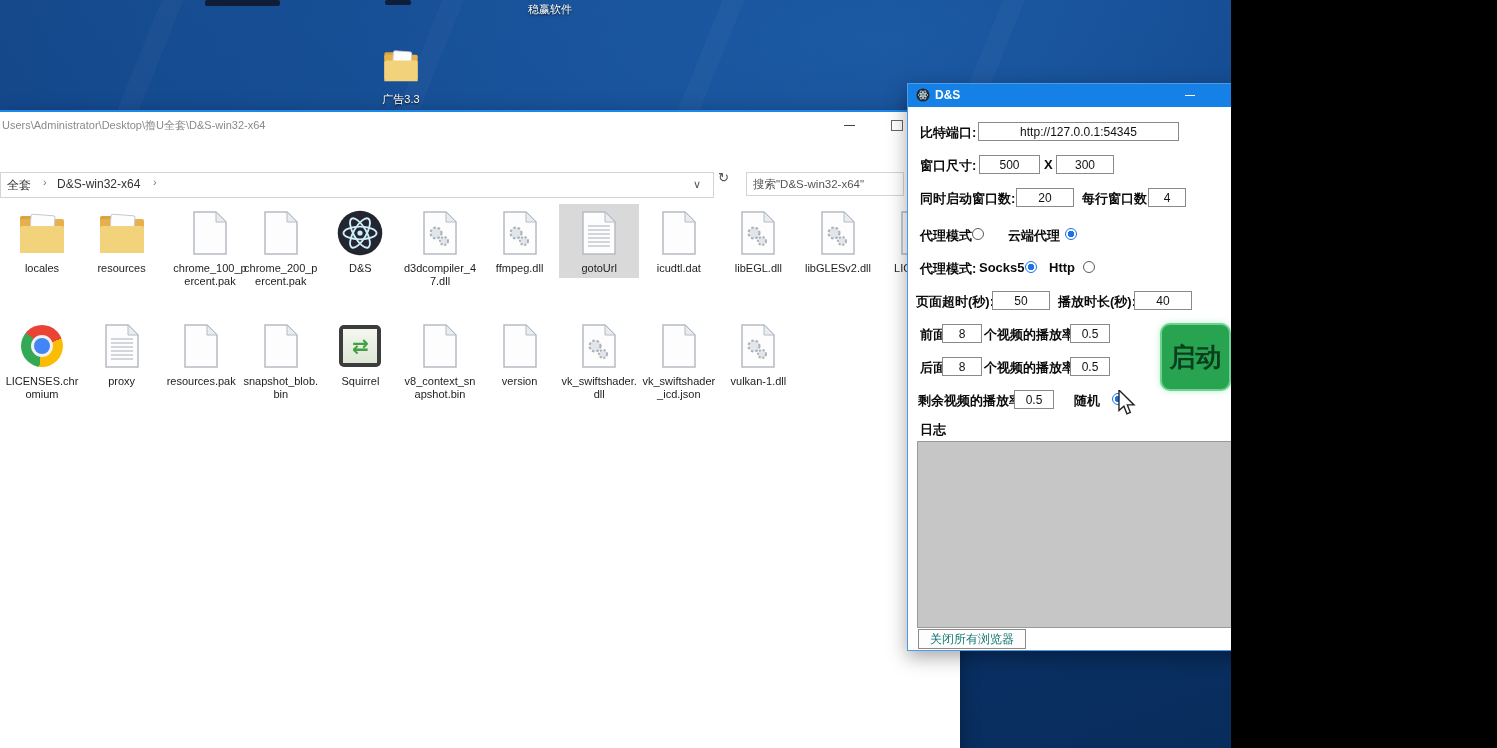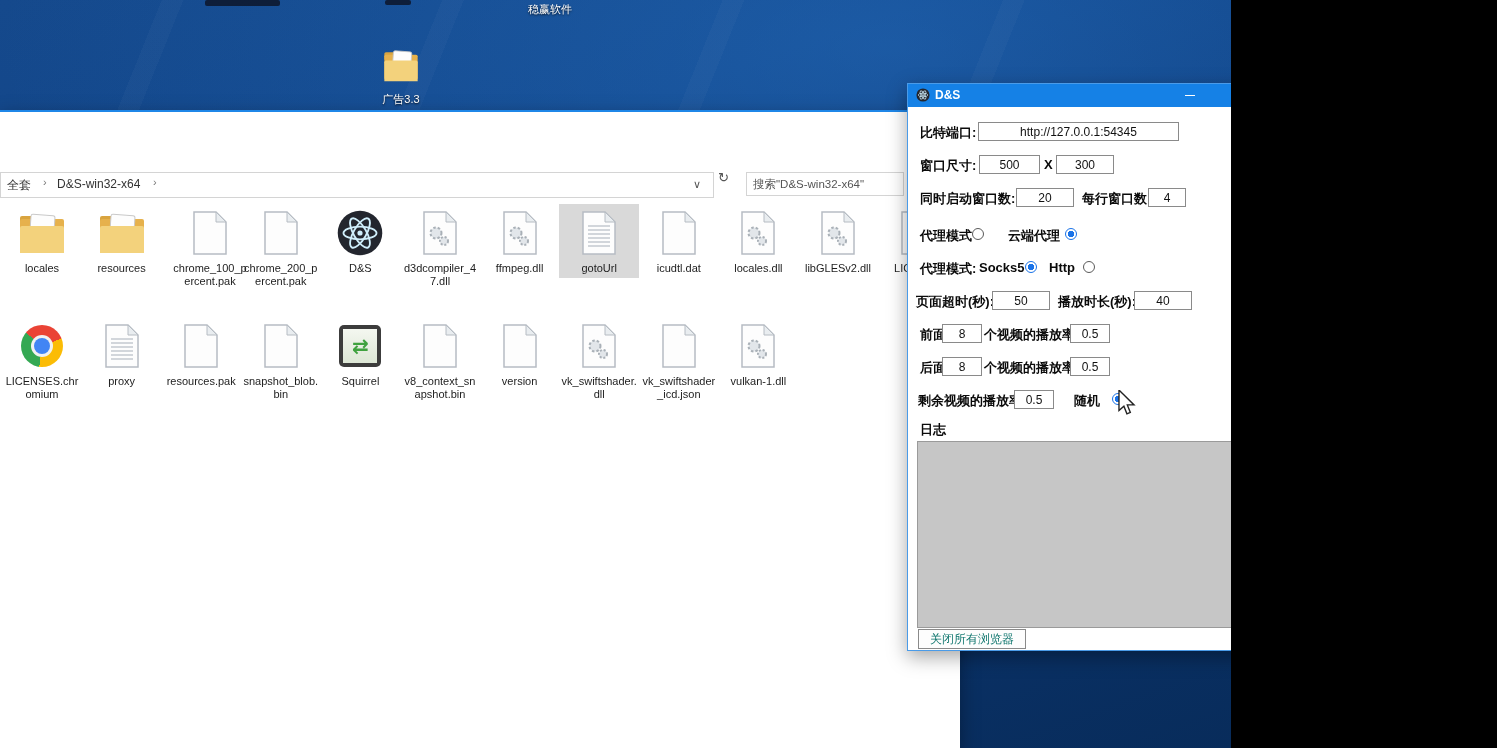--- a/index.html
+++ b/index.html
@@ -130,20 +130,29 @@
         <line x1="6" y1="23" x2="28" y2="23"></line>
           <line x1="6" y1="27" x2="28" y2="27"></line>
         <line x1="6" y1="31" x2="28" y2="31"></line>
           <line x1="6" y1="35" x2="28" y2="35"></line>
       </g>
     </svg>
   </div>
   <div class="blob" style="left:1294px;top:87px;width:50px;height:8px;"></div>
 
   <div class="win" id="explorer">
+    <div id="exp-title">
+      <div class="path">Users\Administrator\Desktop\撸U全套\D&amp;S-win32-x64</div>
+      <div class="winbtn" style="left:832px;">
+          <div class="minline"></div>
+        </div>
+      <div class="winbtn" style="left:880px;">
+          <div class="maxbox"></div>
+        </div>
+    </div>
     <div id="exp-addr">
       <div class="addrbox">
         <div class="crumb" style="left:6px;">全套</div>
         <div class="crumb-sep" style="left:42px;">›</div>
         <div class="crumb" style="left:56px;">D&amp;S-win32-x64</div>
         <div class="crumb-sep" style="left:152px;">›</div>
         <div class="addr-glyph" style="left:692px;top:5px;font-size:11px;">∨</div>
       </div>
       <div class="addr-glyph" style="left:718px;">↻</div>
       <input class="searchbox" value="搜索&quot;D&amp;S-win32-x64&quot;" style="">
@@ -254,21 +263,21 @@
           </div>
           <div class="fcell" style="left: 718.4px; top: 2px;">
             <div class="fic">
               <svg width="34" height="44" viewBox="0 0 34 44">
                 <path d="M1 1 h22 l10 10 v32 h-32 z" fill="#fdfdfd" stroke="#b6bcc3" stroke-width="1.5"></path>
                 <path d="M23 1 l10 10 h-10 z" fill="#e9edf0" stroke="#b6bcc3"></path>
                 <circle cx="13" cy="22" r="5.5" fill="#e2e6ea" stroke="#a9b0b7" stroke-width="2" stroke-dasharray="2.5 2"></circle>
                 <circle cx="21" cy="30" r="4" fill="#e2e6ea" stroke="#a9b0b7" stroke-width="2" stroke-dasharray="2 1.8"></circle>
               </svg>
             </div>
-            <div class="flabel">locales.dll</div>
+            <div class="flabel">libEGL.dll</div>
           </div>
           <div class="fcell" style="left: 798px; top: 2px;">
             <div class="fic">
               <svg width="34" height="44" viewBox="0 0 34 44">
                 <path d="M1 1 h22 l10 10 v32 h-32 z" fill="#fdfdfd" stroke="#b6bcc3" stroke-width="1.5"></path>
                 <path d="M23 1 l10 10 h-10 z" fill="#e9edf0" stroke="#b6bcc3"></path>
                 <circle cx="13" cy="22" r="5.5" fill="#e2e6ea" stroke="#a9b0b7" stroke-width="2" stroke-dasharray="2.5 2"></circle>
                 <circle cx="21" cy="30" r="4" fill="#e2e6ea" stroke="#a9b0b7" stroke-width="2" stroke-dasharray="2 1.8"></circle>
               </svg>
             </div>
@@ -474,20 +483,21 @@
     <div class="lbl" style="left:12px;top:275px;">后面</div>
     <input class="tin" style="left: 34px; top: 273px; width: 40px;" value="8">
     <div class="lbl" style="left:76px;top:275px;">个视频的播放率:</div>
     <input class="tin" style="left: 162px; top: 273px; width: 40px;" value="0.5">
 
     <div class="lbl" style="left:10px;top:308px;">剩余视频的播放率</div>
     <input class="tin" style="left: 106px; top: 306px; width: 40px;" value="0.5">
     <div class="lbl" style="left:166px;top:308px;">随机</div>
     <div class="radio on" style="left:204px;top:309px;"></div>
 
+    <button id="startbtn">启动</button>
 
     <div class="lbl" style="left:12px;top:337px;">日志</div>
     <div id="dslog">
       <div class="logcaret" style="right:4px;top:4px;">▲</div>
       <div class="logcaret" style="right:4px;bottom:4px;">▼</div>
     </div>
 
     <button id="ds-closeall">关闭所有浏览器</button>
 
     <div id="ds-scroll">

